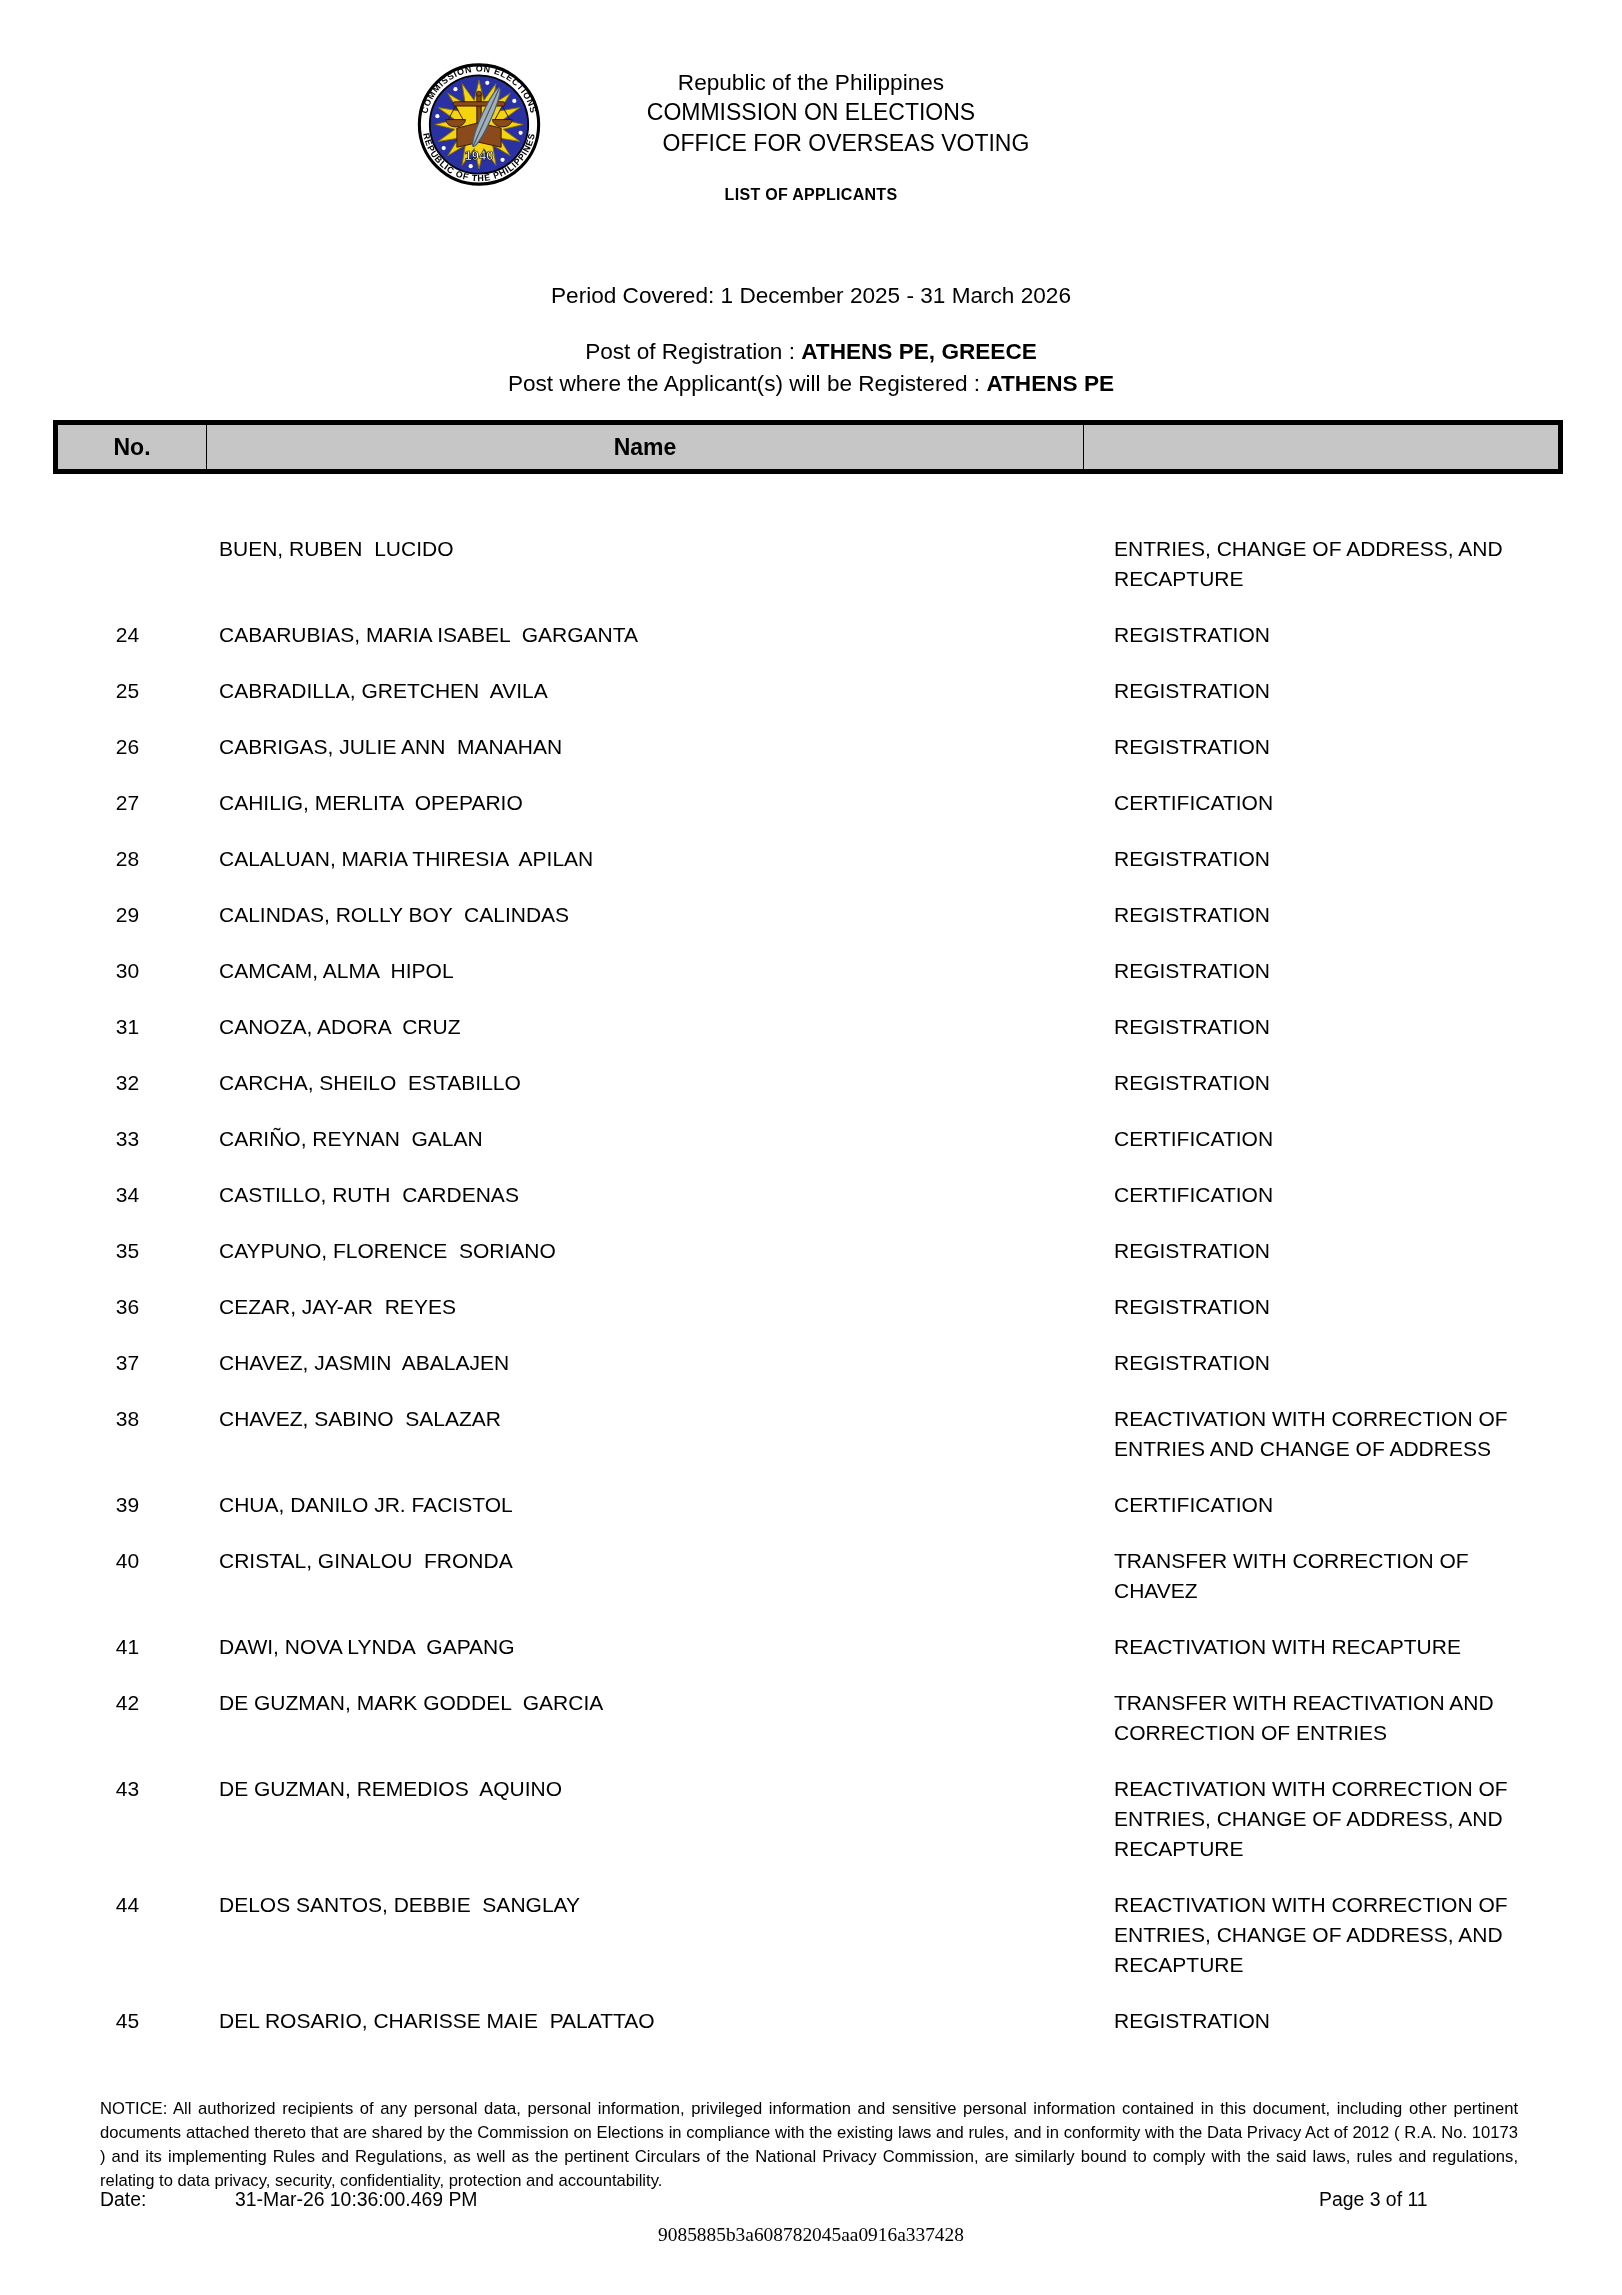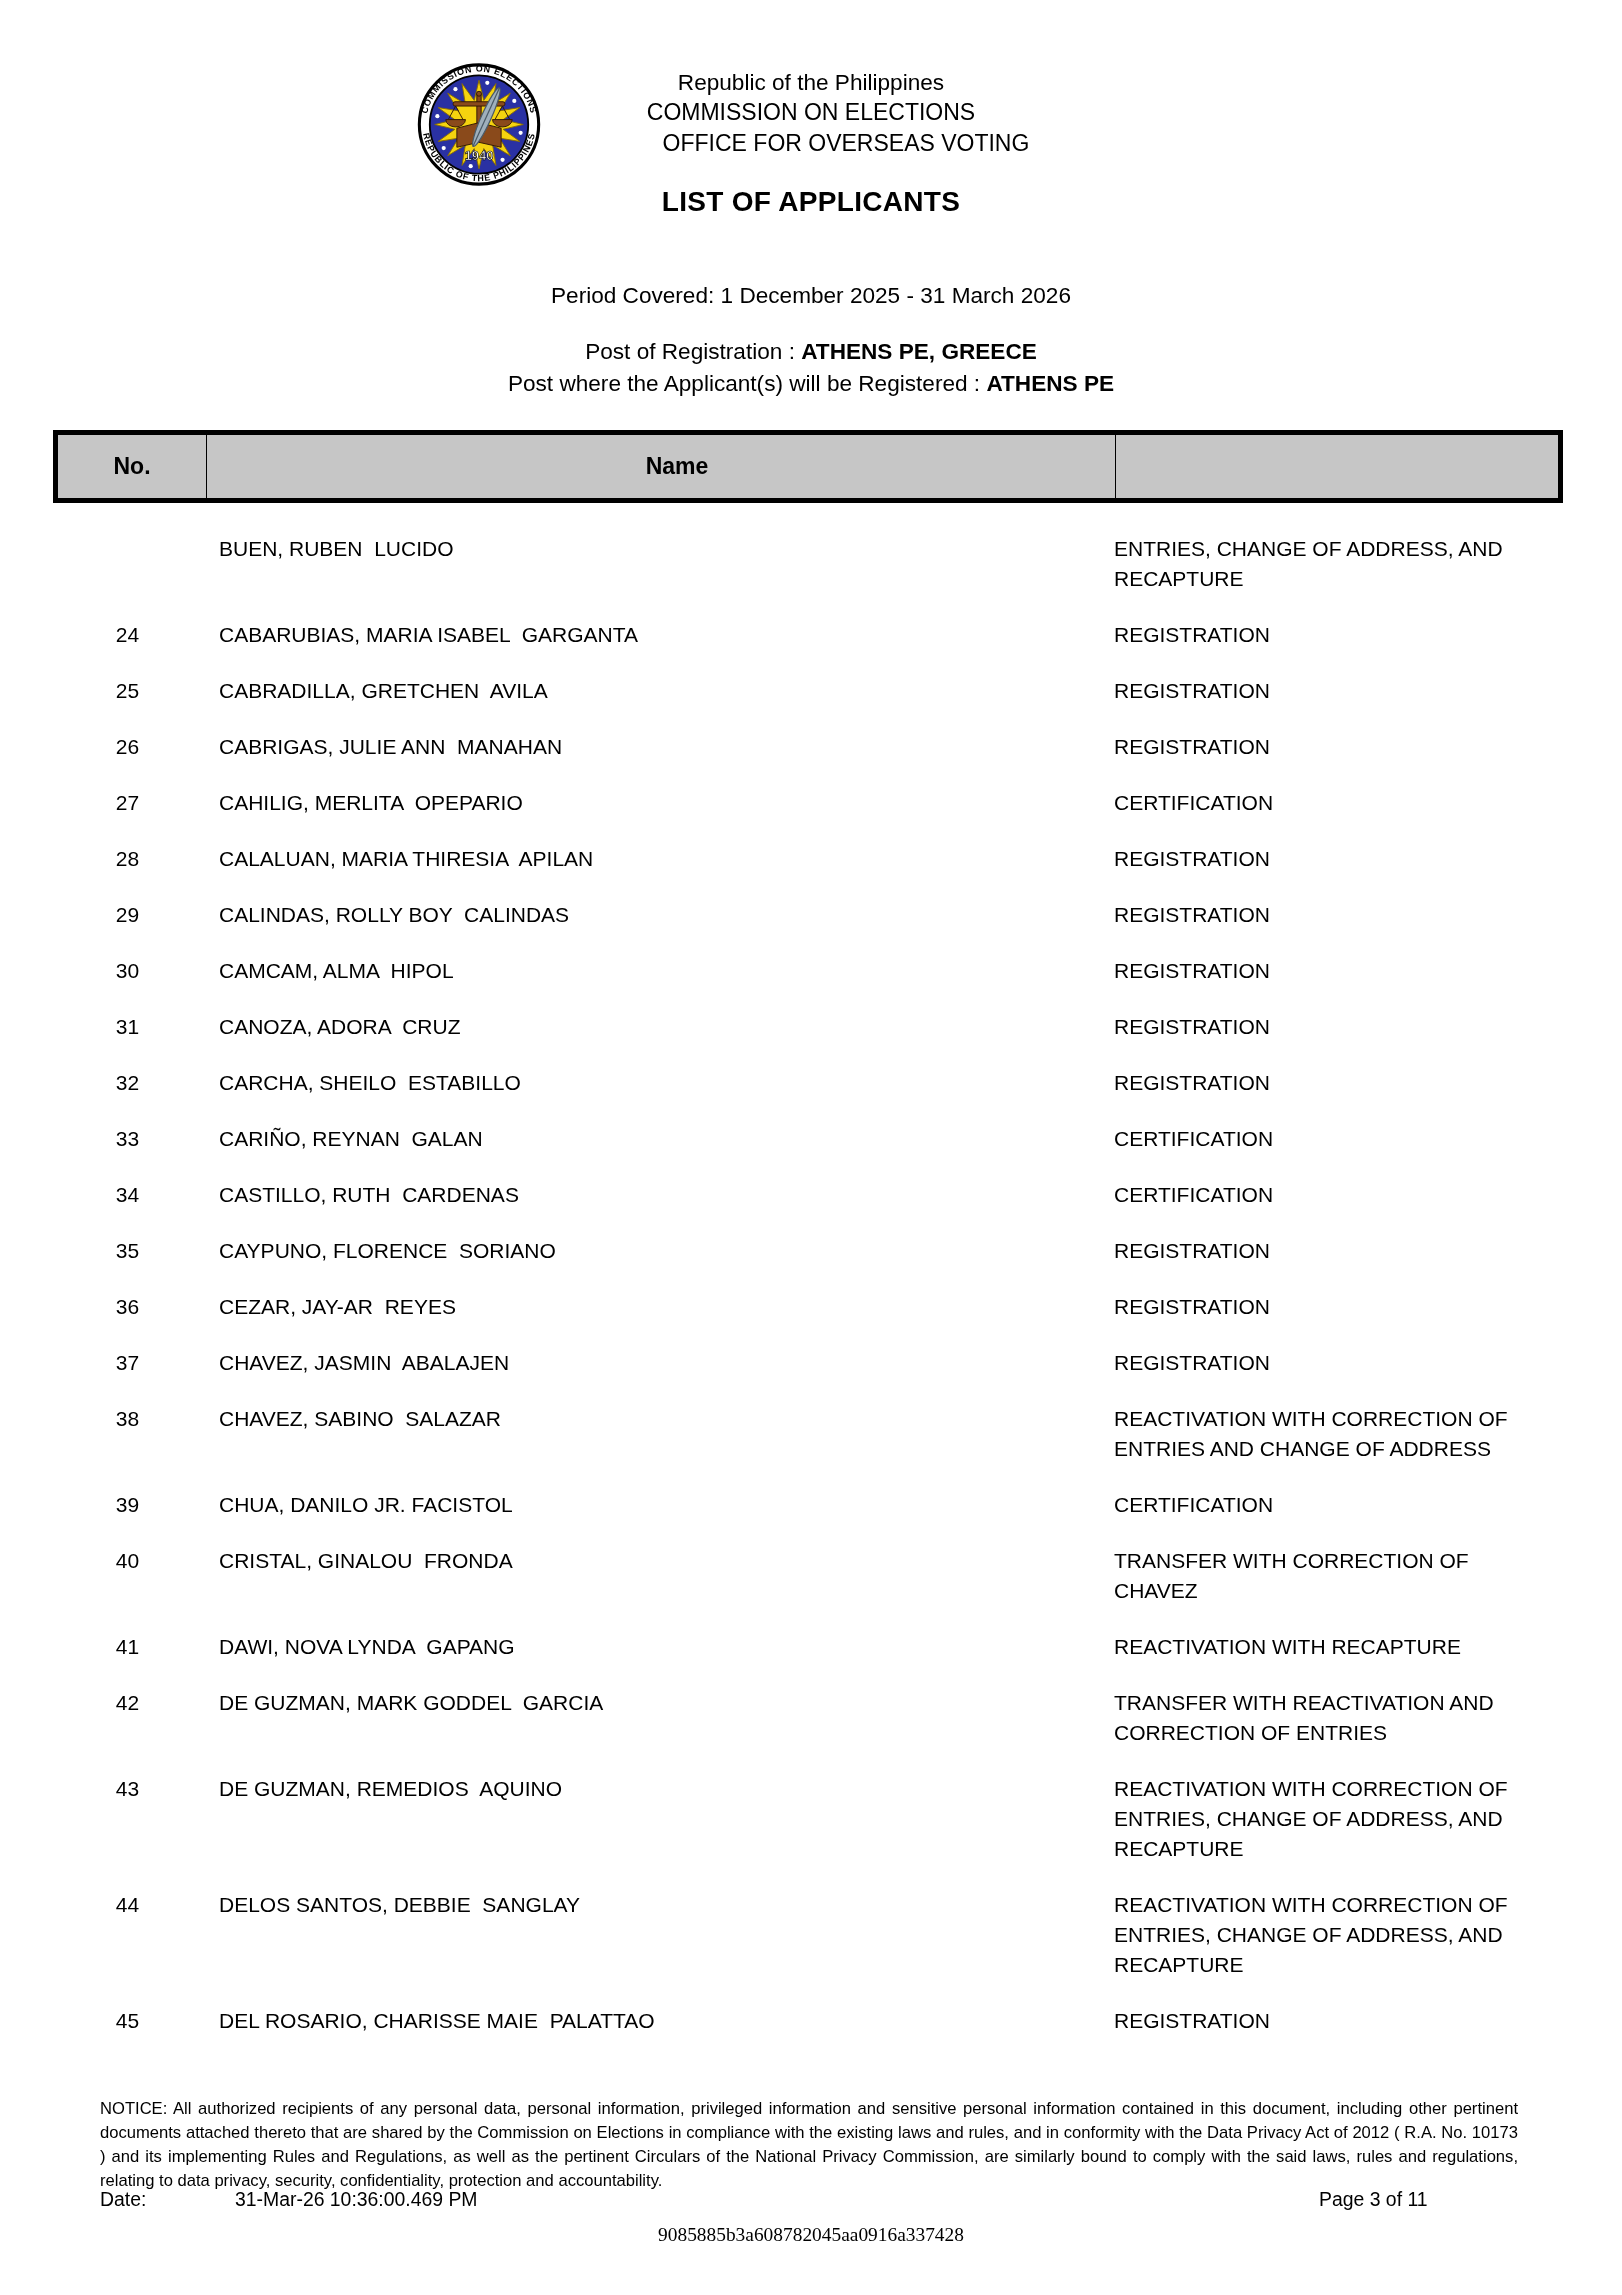--- a/index.html
+++ b/index.html
@@ -11,35 +11,34 @@
     font-family:"Liberation Sans","DejaVu Sans",sans-serif;
     color:#000;
     overflow:hidden;
   }
   
   .seal{position:absolute;left:414px;top:63px;width:130px;height:123px;}
   .hline{position:absolute;left:0;width:1622px;text-align:center;white-space:pre;}
   .h1{top:70px;font-size:22.6px;}
   .h2{top:99px;font-size:23px;}
   .h3{top:130px;font-size:23px;padding-left:35px;}
-  .doc-title{top:186px;font-size:28px;font-weight:bold;letter-spacing:0.3px;}
+  .doc-title{top:186px;font-size:16px;font-weight:bold;letter-spacing:0.3px;}
   .period{top:283px;font-size:22.6px;}
   .post1{top:339px;font-size:22.6px;}
   .post2{top:371px;font-size:22.6px;}
   .post3{top:403px;font-size:22.6px;}
   .hline b{font-weight:bold;}
   .country-val{margin-left:10px;}
   
   .thead{
-    position:absolute;left:53px;top:430px;width:1510px;height:73px;
+    position:absolute;left:53px;top:420px;width:1510px;height:54px;
     background:var(--header-band,#c6c6c6);
     border:5.6px solid #000;
     box-sizing:border-box;
     display:flex;
-    gap:32px;
   }
   .thead .th{
     display:flex;align-items:center;justify-content:center;
     font-weight:bold;font-size:23px;box-sizing:border-box;
   }
   .th-no{width:149px;border-right:1.9px solid #000;}
   .th-name{width:877px;border-right:1.9px solid #000;}
   .th-type{flex:1;}
   
   .tbody{

